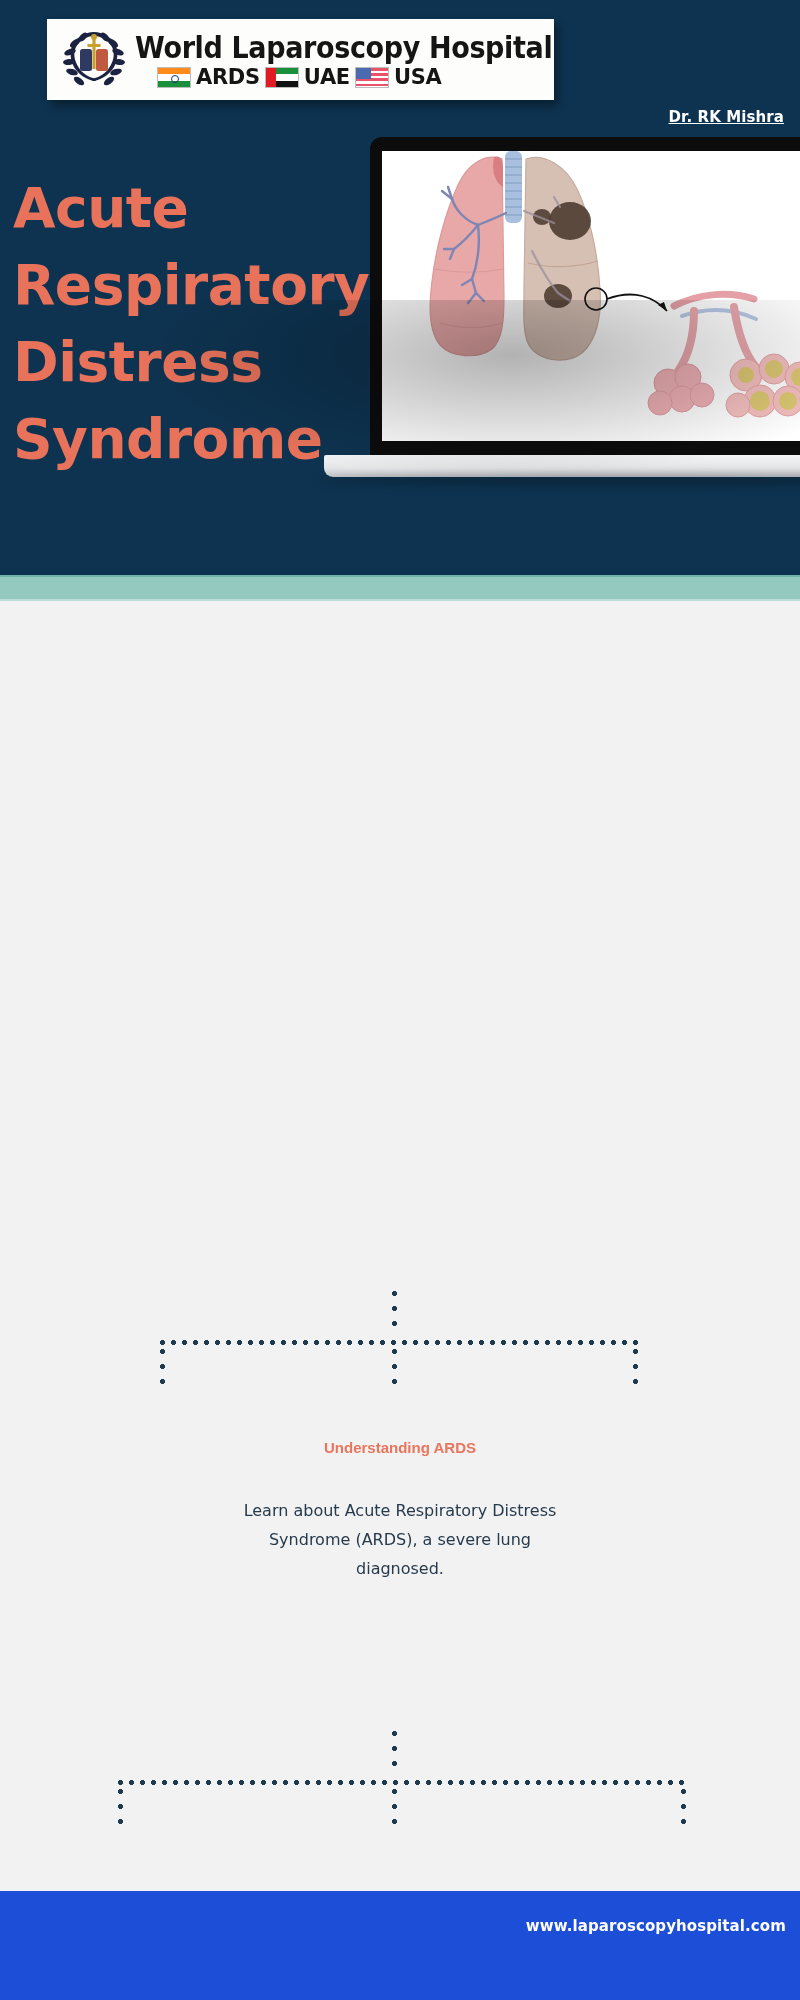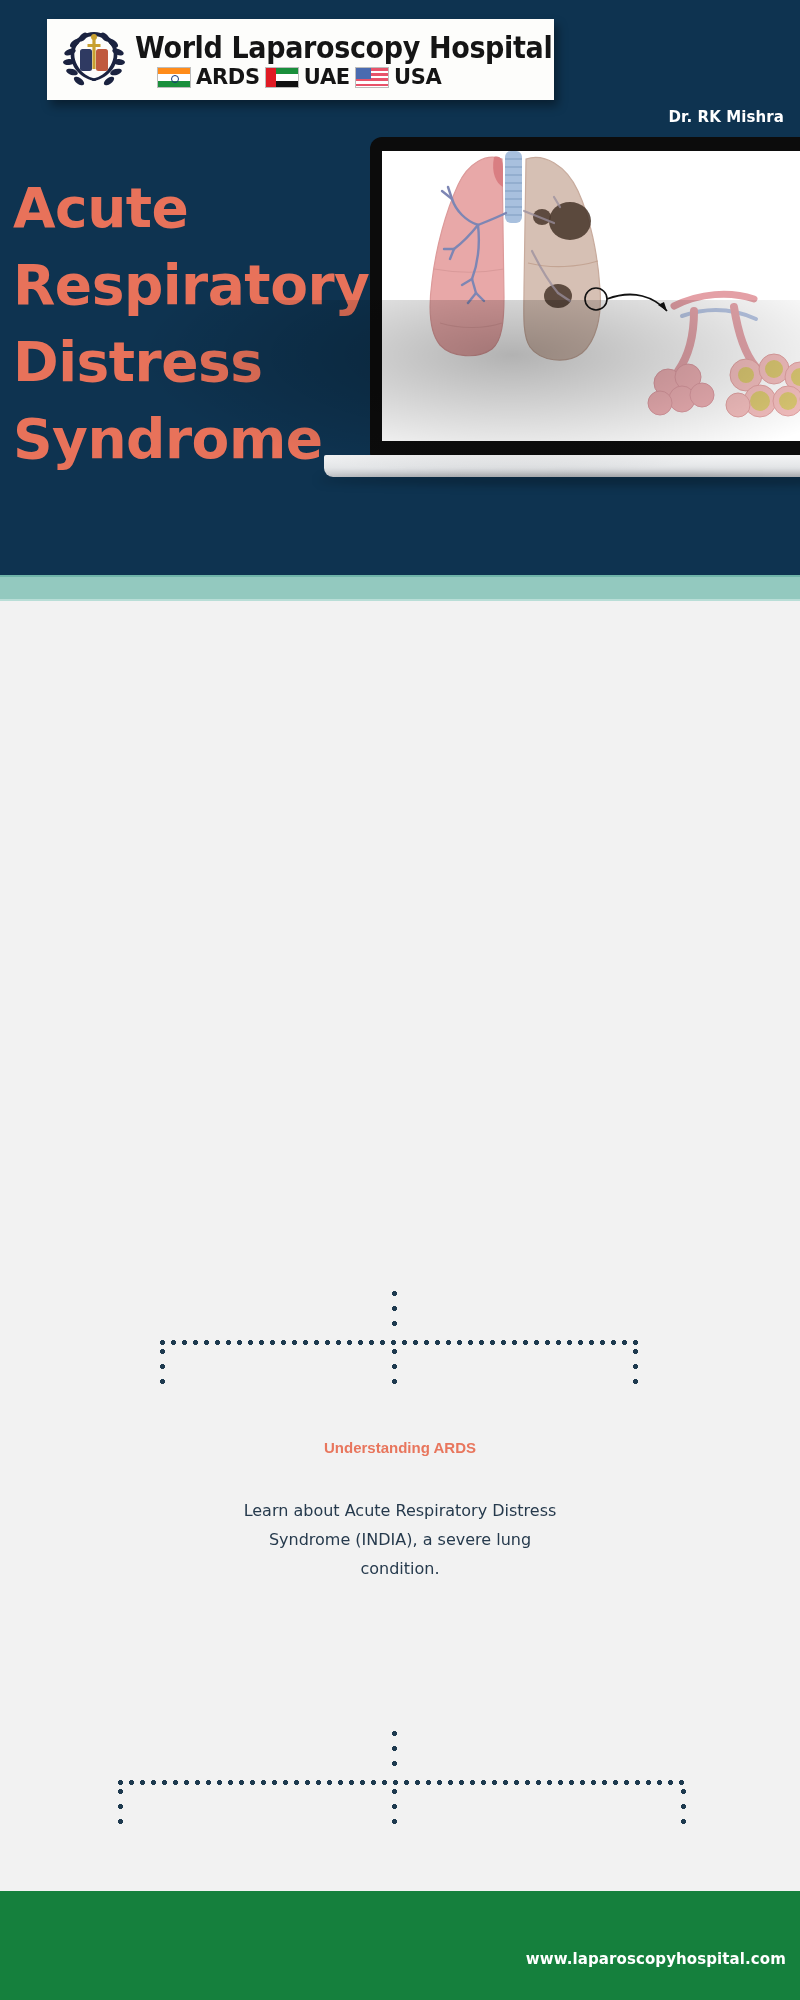--- a/index.html
+++ b/index.html
@@ -120,20 +120,21 @@
   }
 
   .doctor-name {
     position: absolute;
     right: 16px; top: 108px;
     font-family: "DejaVu Sans", sans-serif;
     font-weight: 700;
     font-size: 15px;
     color: #ffffff;
     letter-spacing: 0.1px;
+    text-decoration: underline;
   }
 
   
   .hero-title {
     position: absolute;
     left: 13px; top: 170px;
     width: 380px;
     font-family: "DejaVu Sans", sans-serif;
     font-weight: 700;
     font-size: 55px;
@@ -268,23 +269,23 @@
   #h-symptoms  { left: 285px; top: 1297px; width: 220px; }
   #b-symptoms  { left: 275px; top: 1370px; width: 240px; }
   #h-diagnosis { left: 540px; top: 1297px; width: 220px; }
   #b-diagnosis { left: 540px; top: 1370px; width: 240px; }
 
   
   .footer {
     position: absolute;
     left: 0; top: 1891px;
     width: 800px; height: 109px;
-    background: #15803d;
+    background: #1d4ed8;
     display: flex;
-    align-items: center;
+    align-items: flex-start;
     justify-content: flex-end;
   }
   .footer-url {
     font-family: "DejaVu Sans", sans-serif;
     font-weight: 700;
     font-size: 15px;
     color: #ffffff;
     letter-spacing: 0.1px;
     padding-right: 14px;
     margin-top: 26px;
@@ -464,21 +465,21 @@
 
   <div class="body-area">
 
     <div class="dot-v" id="conn1-stem"></div>
     <div class="dot-h" id="conn1-bar"></div>
     <div class="dot-v" id="conn1-left"></div>
     <div class="dot-v" id="conn1-mid"></div>
     <div class="dot-v" id="conn1-right"></div>
 
     <div class="node-heading" id="h-understanding">Understanding ARDS</div>
-    <div class="node-body" id="b-understanding">Learn about Acute Respiratory Distress Syndrome (INDIA), a severe lung condition.</div>
+    <div class="node-body" id="b-understanding">Learn about Acute Respiratory Distress Syndrome (ARDS), a severe lung diagnosed.</div>
 
     <div class="dot-v" id="conn2-stem"></div>
     <div class="dot-h" id="conn2-bar"></div>
     <div class="dot-v" id="conn2-left"></div>
     <div class="dot-v" id="conn2-mid"></div>
     <div class="dot-v" id="conn2-right"></div>
 
     <div class="node-heading" id="h-causes">Causes of ARDS</div>
     <div class="node-body" id="b-causes">Discover the common causes of ARDS, such as pneumonia and sepsis.</div>
 

